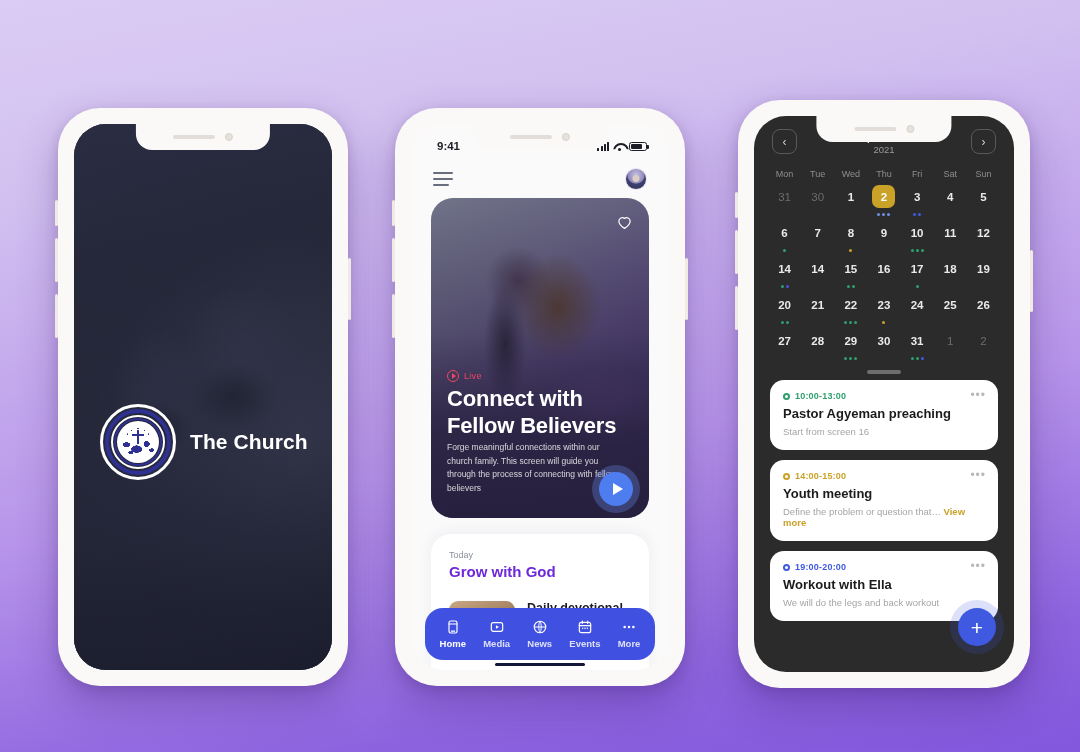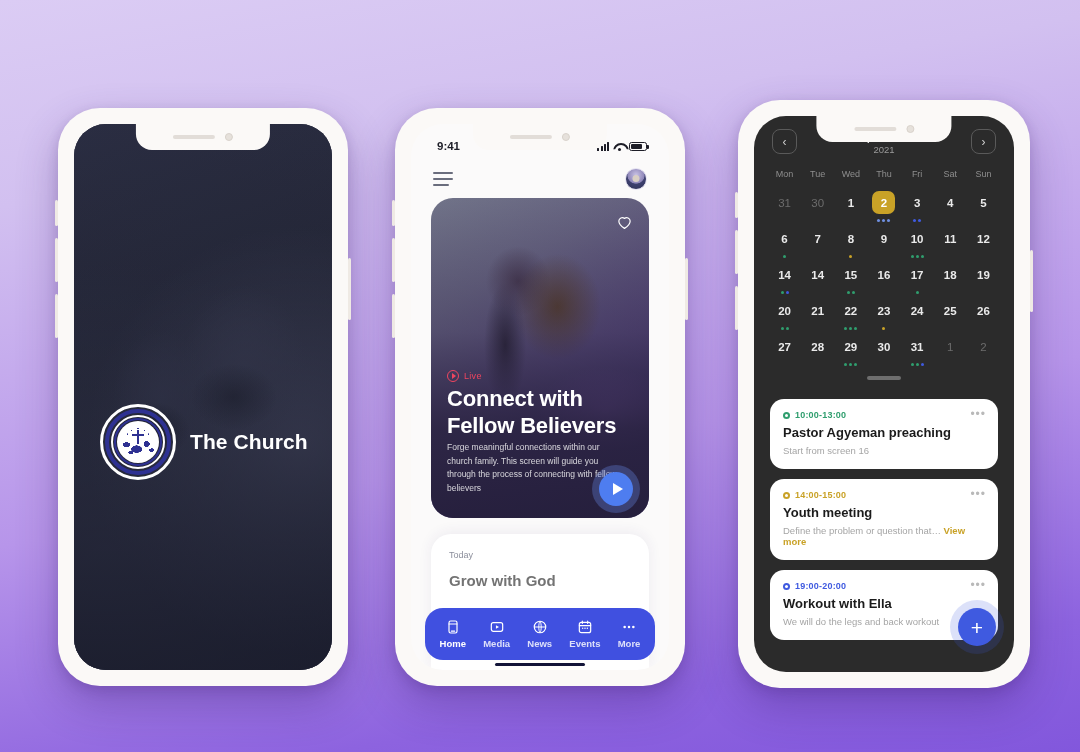--- a/index.html
+++ b/index.html
@@ -195,22 +195,22 @@
   .hero-play::after {
     content:""; width:0;height:0;border-left:10px solid #fff;
     border-top:6.5px solid transparent;border-bottom:6.5px solid transparent; margin-left:3px;
   }
 
   .today-card {
     margin: 16px 20px 0; background: #fff; border-radius: 20px 20px 0 0;
     padding: 16px 18px 0; flex: 1 1 auto; overflow: hidden;
     box-shadow: 0 -2px 14px rgba(60,40,110,.07);
   }
-  .today-label { font-size: 9px; color: #8c8f9c; margin-bottom: 12px; }
-  .today-title { font-size: 15px; font-weight: 700; color: #737373; margin-bottom: 21px; }
+  .today-label { font-size: 9px; color: #8c8f9c; margin-bottom: 3px; }
+  .today-title { font-size: 15px; font-weight: 700; color: #6d28d9; margin-bottom: 21px; }
   .devo-row { display: flex; gap: 12px; align-items: flex-start; }
   .devo-thumb {
     width: 66px; height: 44px; border-radius: 9px; flex: 0 0 auto;
     background:
       radial-gradient(circle 9px at 28% 46%, #8d5e3e 60%, transparent 62%),
       radial-gradient(circle 10px at 58% 52%, #6b4430 60%, transparent 62%),
       radial-gradient(circle 8px at 84% 44%, #54331f 60%, transparent 62%),
       linear-gradient(160deg, #caa885 0%, #9e7d5e 50%, #6e5540 100%);
   }
   .devo-title { font-size: 12.5px; font-weight: 700; color: #1b1c26; margin-bottom: 17px; }
@@ -245,35 +245,35 @@
   .cal-month-wrap { text-align: center; flex: 1; }
   .cal-month { color: #f0f0f0; font-size: 14px; font-weight: 500; line-height: 1.1; }
   .cal-year { color: #9b9b9b; font-size: 9.5px; margin-top: 1px; }
   .dow-row {
     display: grid; grid-template-columns: repeat(7, 1fr);
     padding: 8px 14px 4px; text-align: center;
   }
   .dow { font-size: 9px; color: #8e8e8e; }
   .cal-grid {
     display: grid; grid-template-columns: repeat(7, 1fr);
-    padding: 2px 14px 0; row-gap: 4px; margin-top: 6px;
+    padding: 2px 14px 0; row-gap: 4px;
   }
   .cday { text-align: center; position: relative; padding-bottom: 9px; cursor: pointer; }
   .cnum {
     display: inline-flex; align-items: center; justify-content: center;
     width: 23px; height: 23px; border-radius: 7px;
     font-size: 11.5px; font-weight: 600; color: #eaeaea;
   }
   .cday.muted .cnum { color: #6c6c6c; font-weight: 500; }
   .cday.sel .cnum { background: #c9a227; color: #fff; }
   .dots { position: absolute; left: 0; right: 0; bottom: 1px; display: flex; justify-content: center; gap: 2px; }
   .dots i { width: 3px; height: 3px; border-radius: 50%; display: block; }
   .drag-handle { width: 34px; height: 4px; border-radius: 3px; background: #6e6e6e; margin: 9px auto 6px; }
 
-  .events { padding: 0 16px; display: flex; flex-direction: column; gap: 10px; flex: 1 1 auto; margin-top: 13px; }
+  .events { padding: 0 16px; display: flex; flex-direction: column; gap: 10px; flex: 1 1 auto; }
   .ev-card { background: #fff; border-radius: 14px; padding: 11px 13px 13px; position: relative; }
   .ev-top { display: flex; align-items: center; gap: 5px; }
   .ev-dot { width: 7px; height: 7px; border-radius: 50%; display: block; position: relative; }
   .ev-dot::after { content:""; position:absolute; inset:2px; border-radius:50%; background:#fff; }
   .ev-time { font-size: 9px; font-weight: 600; letter-spacing: .2px; }
   .ev-more {
     position: absolute; right: 12px; top: 11px; color: #b9b9b9;
     font-size: 12px; letter-spacing: 1px; line-height: .7; cursor: pointer;
   }
   .ev-title { font-size: 13px; font-weight: 700; color: #1b1b1b; margin: 5px 0 5px; }

